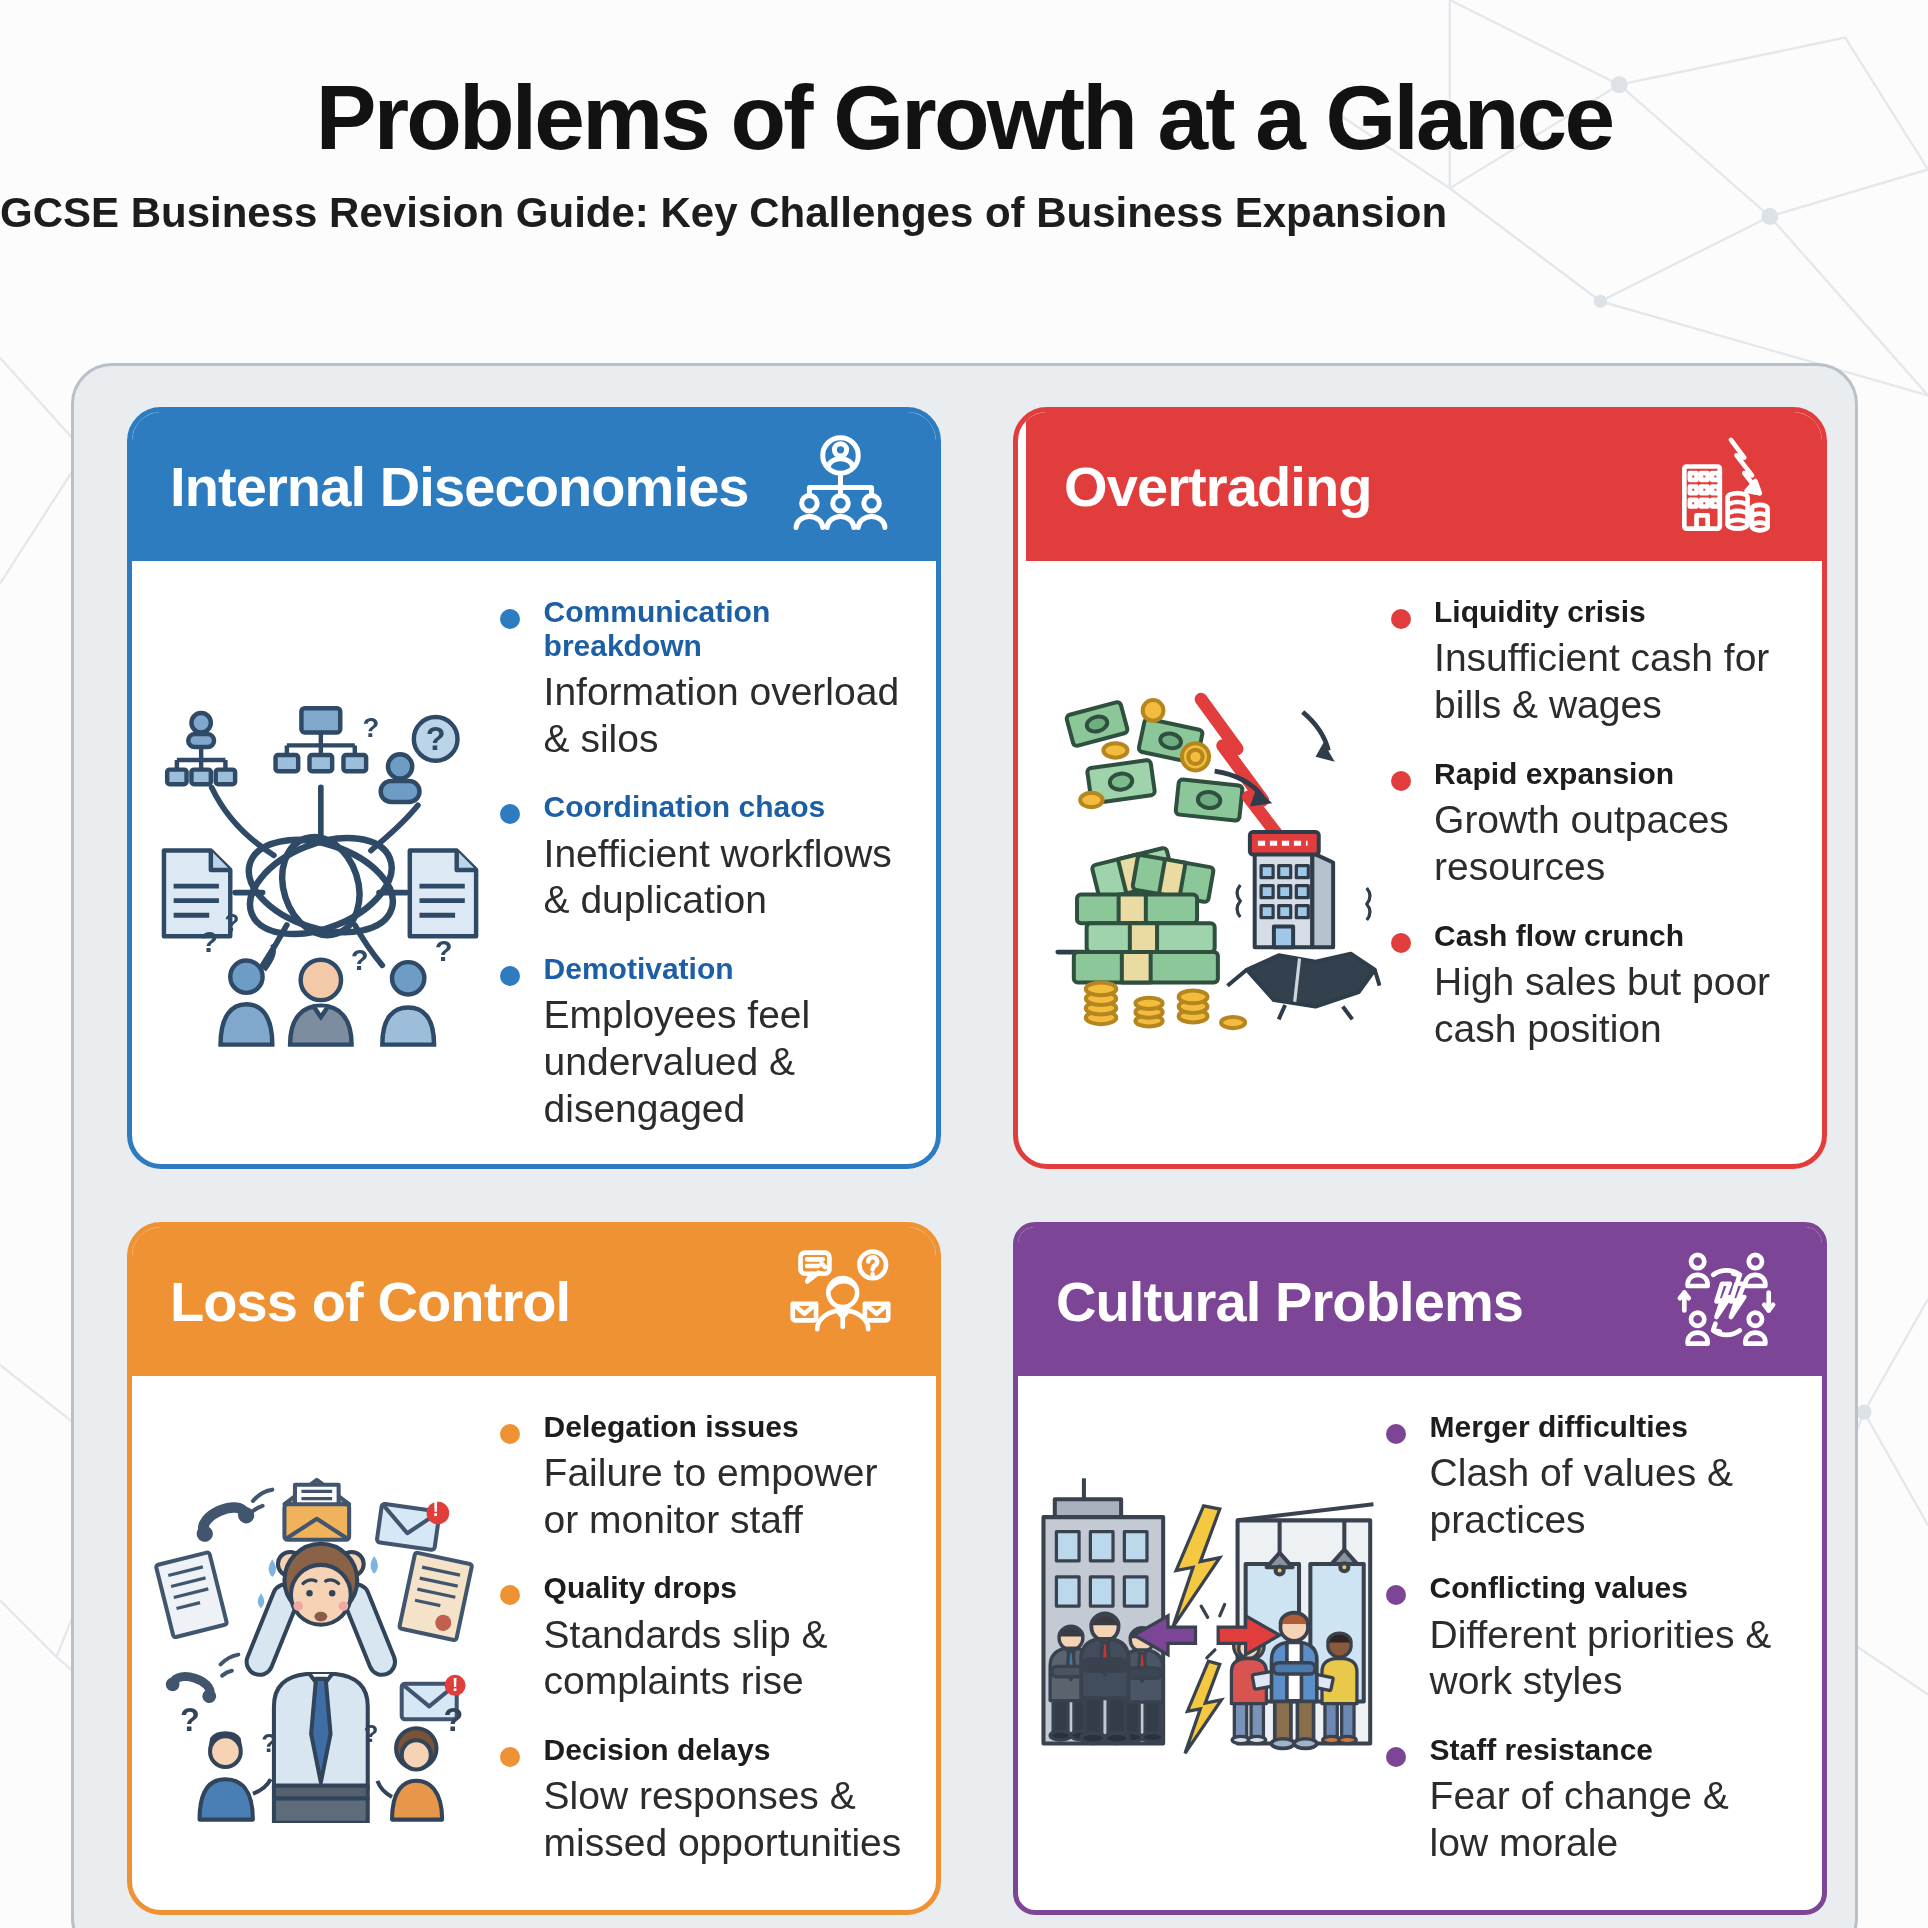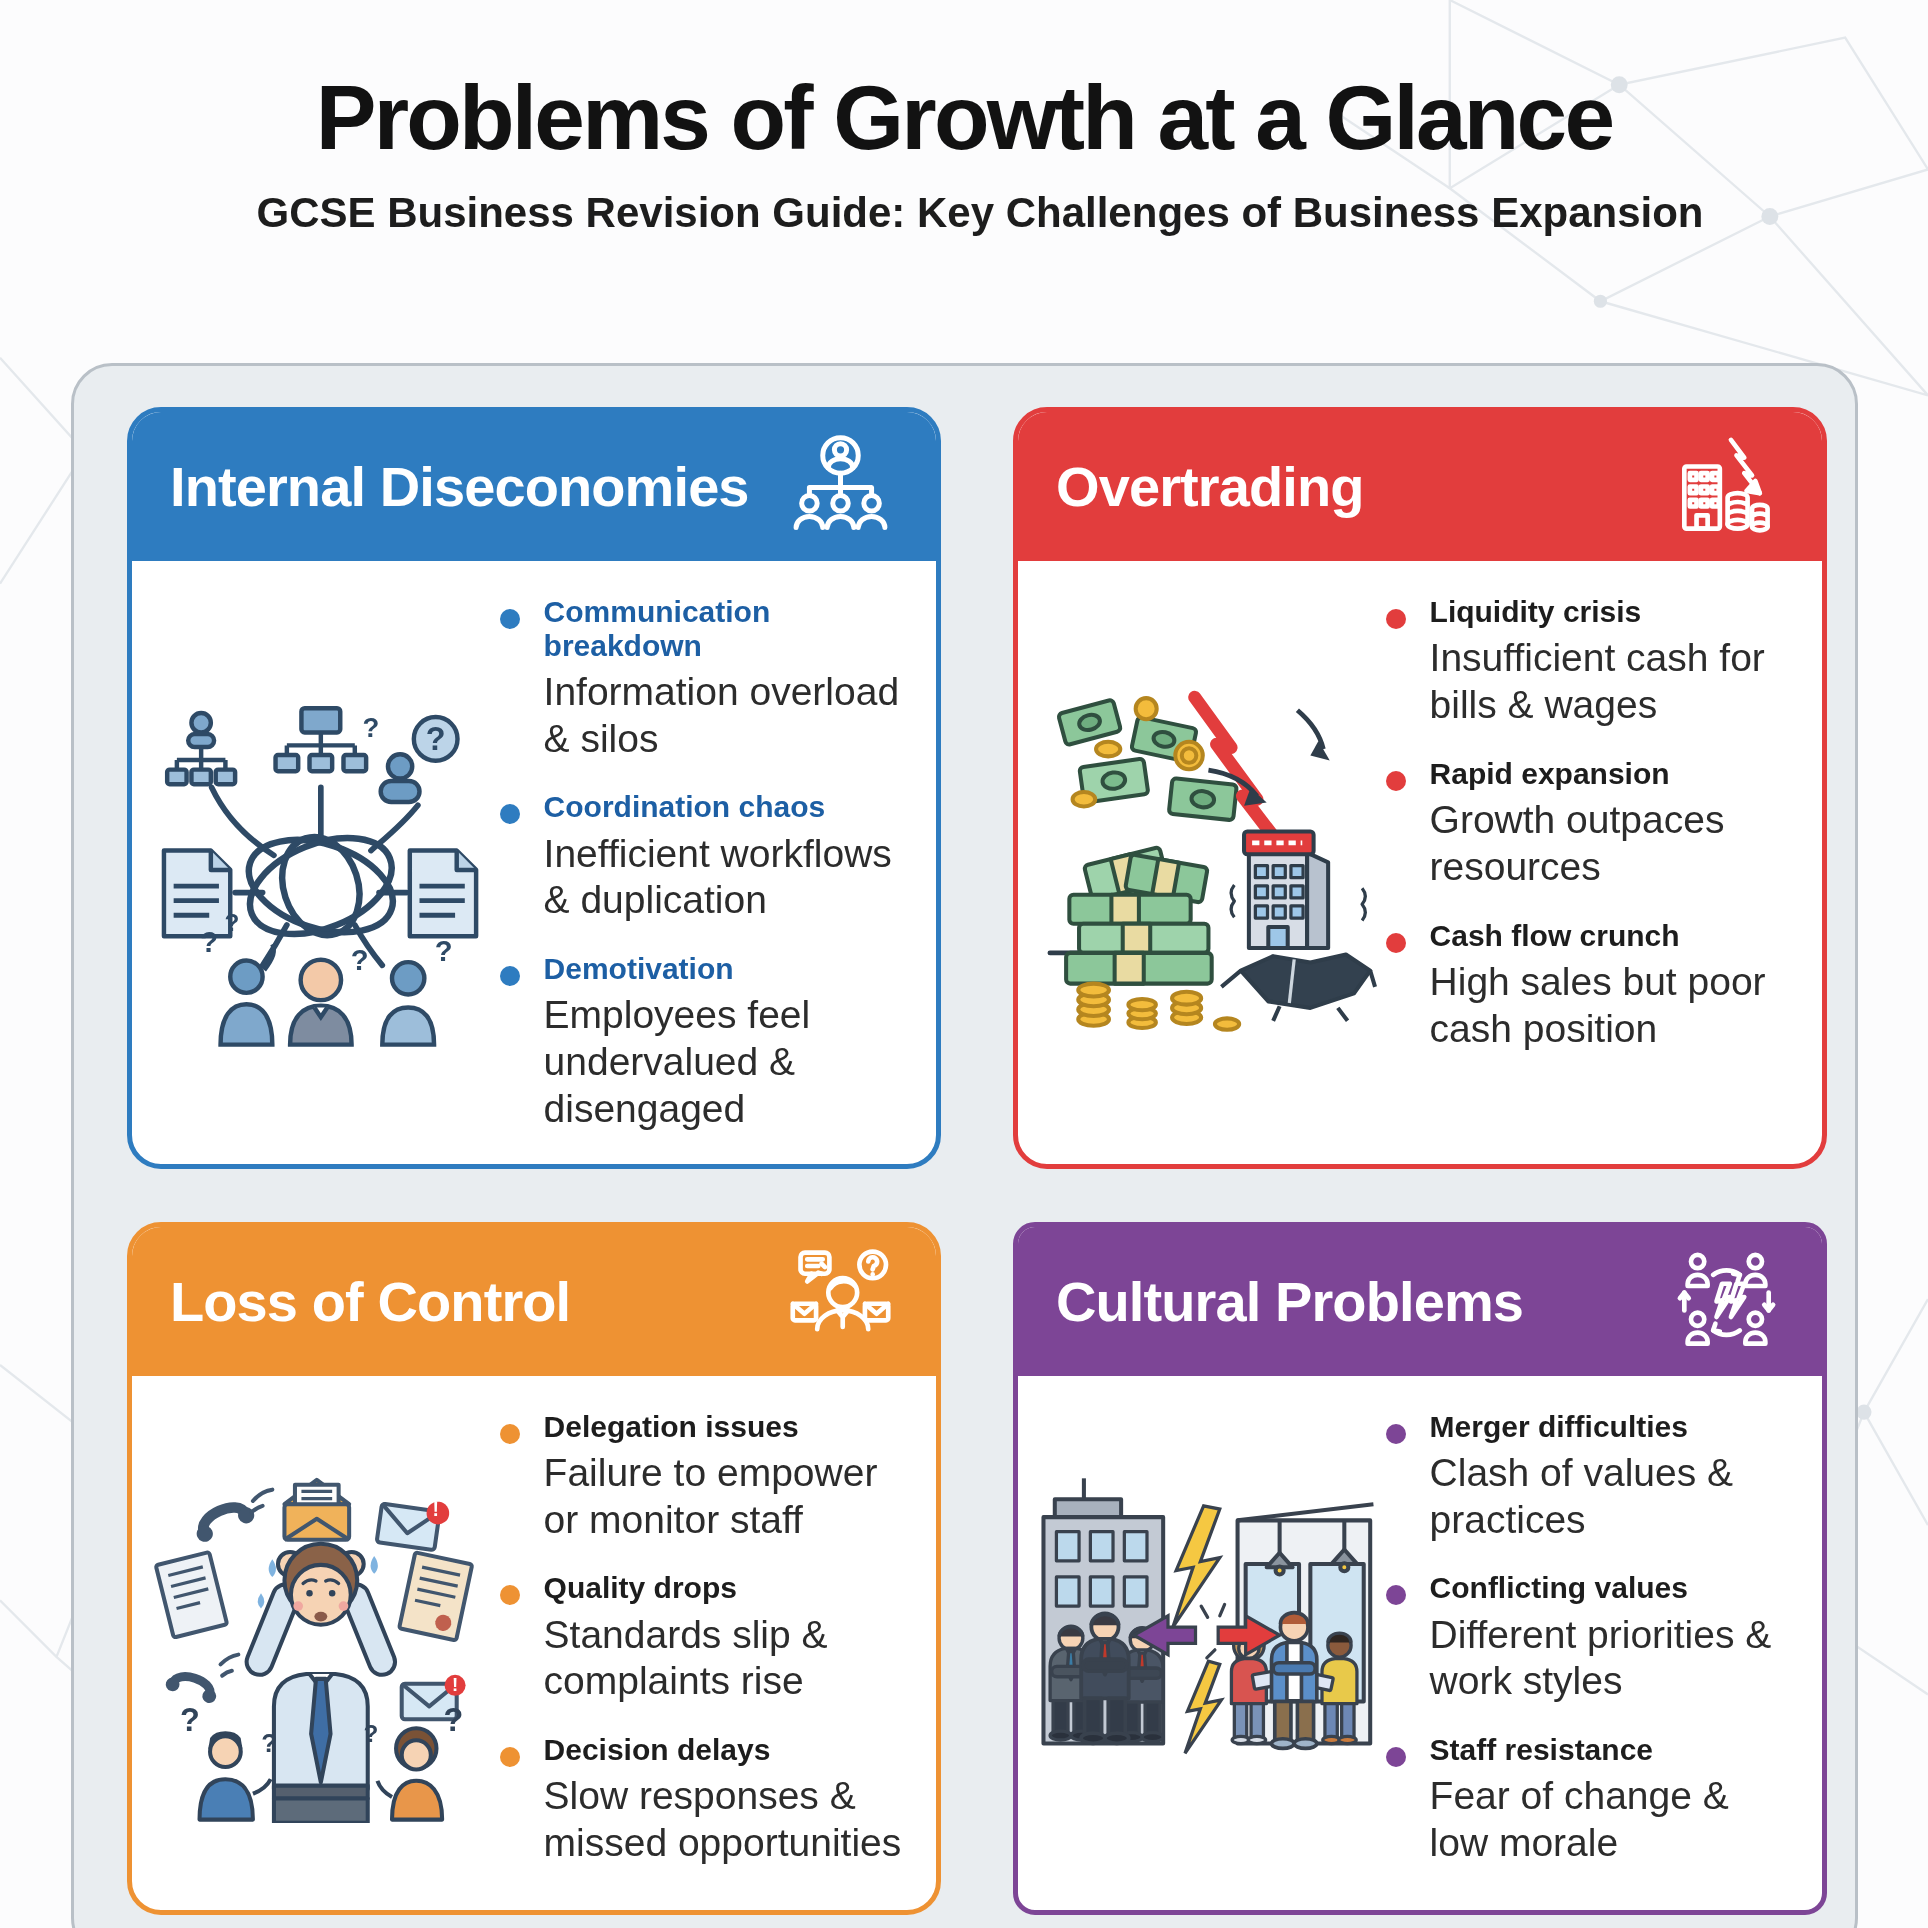--- a/index.html
+++ b/index.html
@@ -9,34 +9,34 @@
     font-family:"Liberation Sans", sans-serif;
     color:#1c1c1c;
   }
   .bgmesh{position:absolute;inset:0;z-index:0;}
   .content{position:relative;z-index:1;}
   .page-title{
     text-align:center;margin:66px 0 0 0;
     font-size:91px;font-weight:700;letter-spacing:-2.8px;color:#121212;
   }
   .page-subtitle{
-    text-align:center;margin:19px 0 0 0;
-    font-size:42px;font-weight:700;color:#1d1d1d;padding-left:32px;
+    margin:19px 0 0 0;
+    font-size:42px;font-weight:700;color:#1d1d1d;
   }
   .panel{
     position:absolute;left:71px;top:297px;width:1787px;height:1596px;
     box-sizing:border-box;background:#e9edf0;border:3.8px solid #b9c0c7;border-radius:41px;
     padding:41px 28px;display:grid;grid-template-columns:1fr 1fr;gap:53px 47px;
   }
   .card{
     box-sizing:border-box;background:#ffffff;border-radius:34px;overflow:hidden;
     display:flex;flex-direction:column;border:5.6px solid;margin-left:25px;
   }
   .q-blue  {border-color:#2E7CC0;}
-  .q-red   {border-color:#E23D3D;}
+  .q-red   {border-color:#E23D3D;padding-left:8px;}
   .q-orange{border-color:#EE9233;}
   .q-purple{border-color:#7D4596;border-radius:22px;}
   .card-header{
     flex:0 0 149px;display:flex;align-items:center;justify-content:space-between;
     padding:0 40px 0 38px;
   }
   .q-blue   .card-header{background:#2E7CC0;}
   .q-red    .card-header{background:#E23D3D;}
   .q-orange .card-header{background:#EE9233;}
   .q-purple .card-header{background:#7D4596;}

